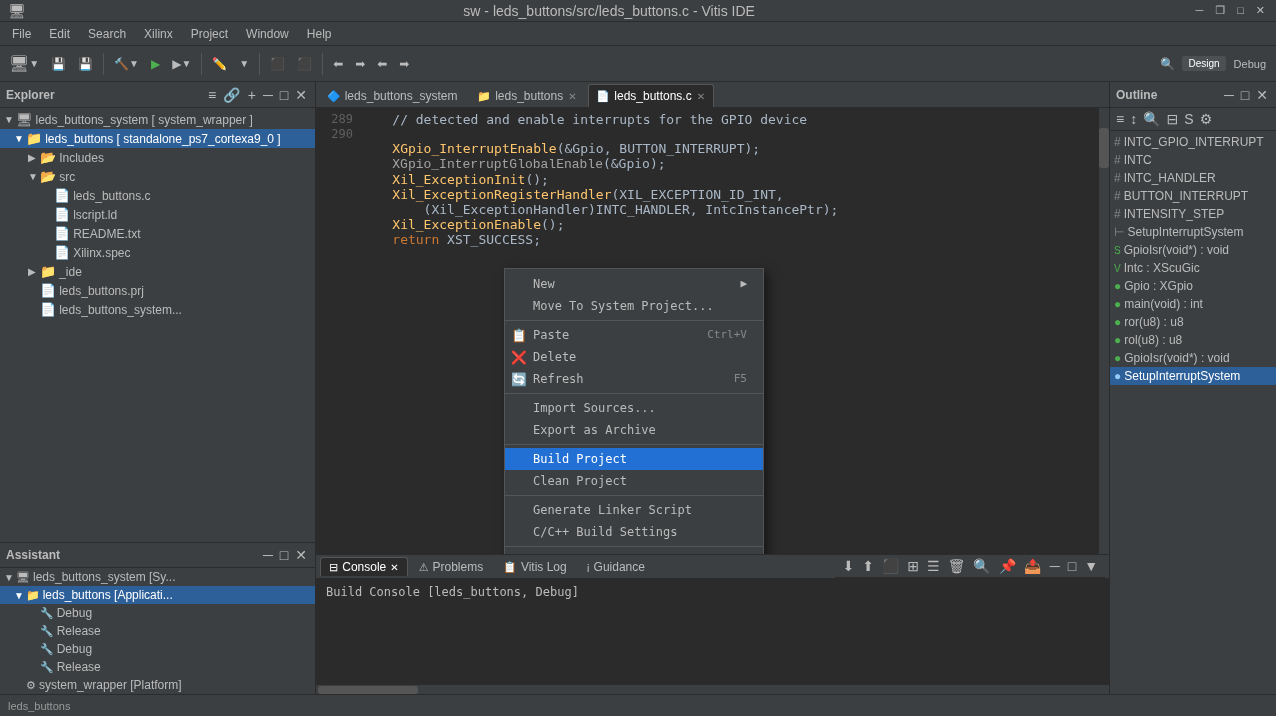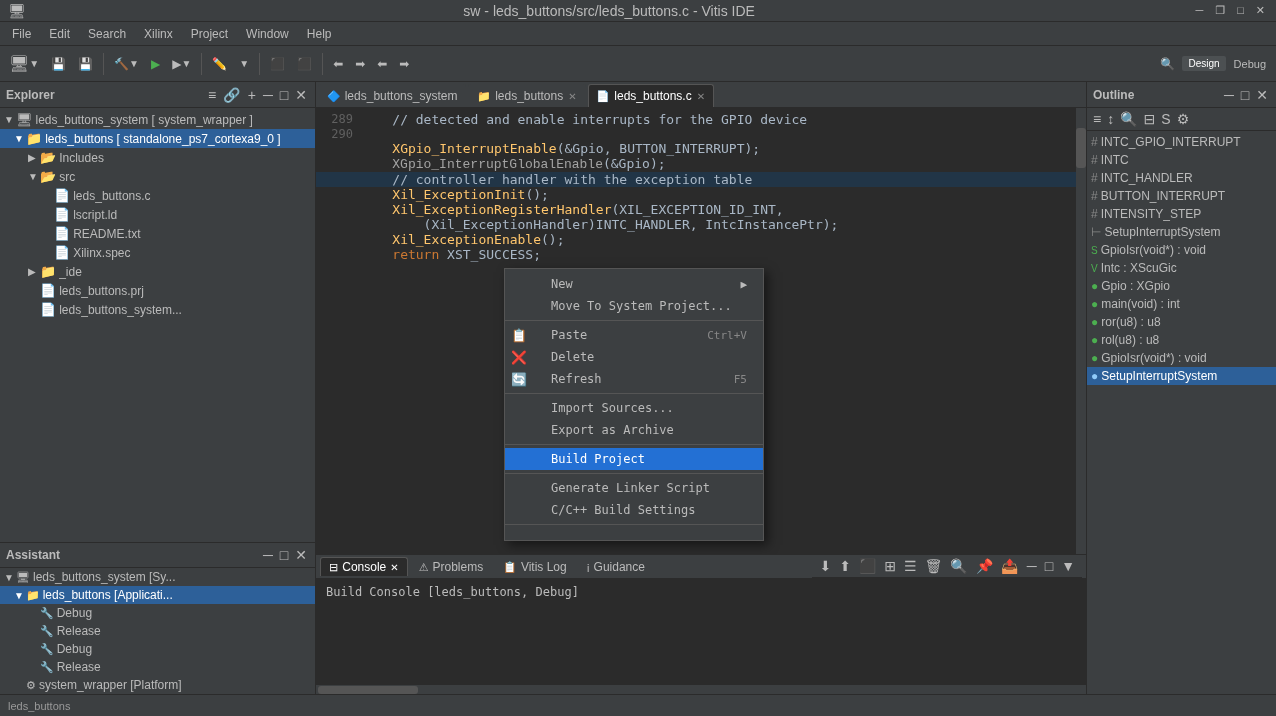--- a/index.html
+++ b/index.html
@@ -128,32 +128,32 @@
       left: 188px;
       top: 160px;
       width: 260px;
       background: #3c3f41;
       border: 1px solid #555;
       box-shadow: 4px 4px 10px rgba(0,0,0,0.5);
       z-index: 100;
       padding: 4px 0;
     }
     .ctx-item {
-      display: flex; align-items: center; padding: 4px 16px 4px 46px;
+      display: flex; padding: 4px 16px 4px 28px;
       cursor: pointer; color: #bbbbbb; font-size: 12px; position: relative;
     }
     .ctx-item.active { background: #2370d4; color: #fff; }
     .ctx-separator { height: 1px; background: #555; margin: 3px 0; }
     .ctx-icon { position: absolute; left: 6px; font-size: 13px; }
     .ctx-shortcut { margin-left: auto; color: #888; font-size: 11px; }
     .ctx-arrow { margin-left: auto; font-size: 11px; }
 
     
     #right-panel {
-      width: 190px;
+      width: 167px;
       background: #3c3f41;
       border-left: 1px solid #2b2b2b;
       display: flex;
       flex-direction: column;
     }
     #outline-header {
       display: flex; align-items: center; padding: 3px 6px; background: #3c3f41;
       border-bottom: 1px solid #2b2b2b; height: 26px;
     }
     #outline-toolbar {
@@ -421,21 +421,20 @@
       </div>
       <div class="code-line">
         <span class="line-num"></span>
         <span class="line-code"></span>
       </div>
       <div class="code-line line-highlighted">
         <span class="line-num"></span>
       </div>
       <div class="code-line line-highlighted">
         <span class="line-num"></span>
-        <span class="line-code comment">    // controller handler with the exception table</span>
       </div>
       <div class="code-line">
         <span class="line-num"></span>
         <span class="line-code"></span>
       </div>
       <div class="code-line">
         <span class="line-num"></span>
         <span class="line-code">    <span style="color:#ffc66d;text-align:right;">Xil_ExceptionInit</span>();</span>
       </div>
       <div class="code-line">
@@ -504,20 +503,23 @@
         <div class="ctx-separator"></div>
         <div class="ctx-item">
           <span>Import Sources...</span>
         </div>
         <div class="ctx-item">
           <span>Export as Archive</span>
         </div>
         <div class="ctx-separator"></div>
         <div class="ctx-item active">
           <span>Build Project</span>
+        </div>
+        <div class="ctx-item">
+          <span>Clean Project</span>
         </div>
         <div class="ctx-separator"></div>
         <div class="ctx-item">
           <span>Generate Linker Script</span>
         </div>
         <div class="ctx-item">
           <span>C/C++ Build Settings</span>
         </div>
         <div class="ctx-separator"></div>
         <div class="ctx-item">

